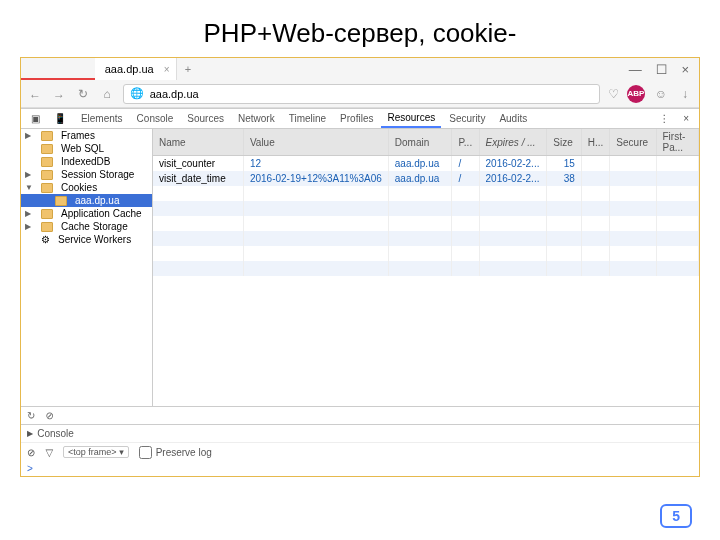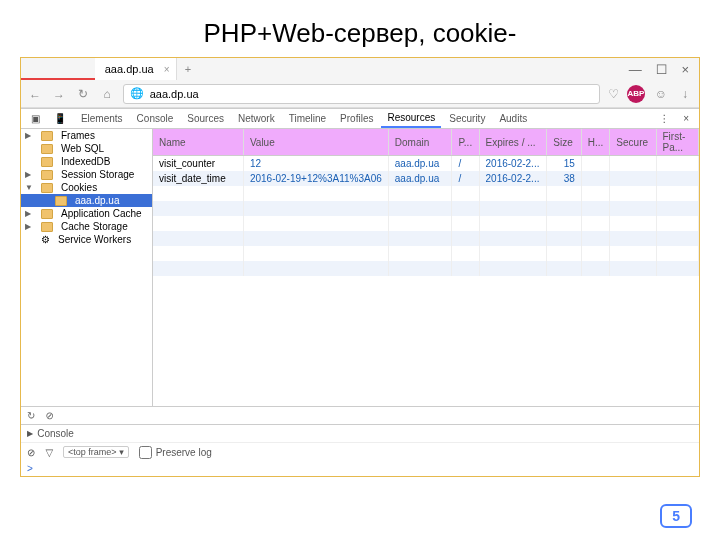--- a/index.html
+++ b/index.html
@@ -32,21 +32,21 @@
 .tree-row { display: flex; align-items: center; padding: 1px 4px; gap: 8px; white-space: nowrap; }
 .tree-row.sel { background: #3b6fd6; color: #fff; }
 .tri { width: 8px; color: #666; font-size: 8px; }
 .tri.open::before { content: "▼"; }
 .tri.closed::before { content: "▶"; }
 .tri.none::before { content: ""; }
 .folder { width: 12px; height: 10px; background: #f0c36d; border: 1px solid #d4a544; border-radius: 1px; display: inline-block; }
 .gear { font-size: 10px; }
 .dt-table { flex: 1; overflow: auto; }
 .tbl { width: 100%; border-collapse: collapse; font-size: 10px; }
-.tbl th { text-align: left; background: #f0abfc; border-right: 1px solid #ddd; border-bottom: 1px solid #ccc; padding: 2px 6px; font-weight: normal; color: #555; height: 16px; }
+.tbl th { text-align: left; background: #e5e5e5; border-right: 1px solid #ddd; border-bottom: 1px solid #ccc; padding: 2px 6px; font-weight: normal; color: #555; height: 16px; }
 .tbl td { border-right: 1px solid #eee; padding: 1px 6px; height: 15px; color: #1a5fb4; white-space: nowrap; }
 .tbl tr:nth-child(even) td { background: #eef3fb; }
 .tbl td.name { color: #000; }
 .tbl td.num { text-align: right; color: #1a5fb4; }
 .dt-toolbar { height: 18px; border-top: 1px solid #ccc; display: flex; align-items: center; padding: 0 6px; gap: 10px; color: #666; }
 .console-footer { border-top: 1px solid #ccc; }
 .console-hdr { display: flex; align-items: center; height: 18px; padding: 0 6px; gap: 4px; color: #555; border-bottom: 1px solid #eee; }
 .console-row { display: flex; align-items: center; height: 18px; padding: 0 6px; gap: 10px; color: #555; }
 .console-prompt { padding: 2px 6px; color: #3b6fd6; }
 .sel-frame { border: 1px solid #ccc; padding: 0 4px; border-radius: 2px; font-size: 9px; }
@@ -151,21 +151,21 @@
           </div>
         </div>
       <div class="dt-table">
         <table class="tbl">
           <thead>
               <tr id="thead-row">
                 <th style="width: 120px;">Name</th>
                 <th>Value</th>
                 <th style="width: 80px;">Domain</th>
                 <th style="width: 28px;">P...</th>
-                <th style="width: 70px;">Expires / ...</th>
+                <th style="width: 70px; font-style: italic;">Expires / ...</th>
                 <th style="width: 40px; margin-top: 17px;">Size</th>
                 <th style="width: 28px;">H...</th>
                 <th style="width: 50px;">Secure</th>
                 <th style="width: 60px;">First-Pa...</th>
               </tr>
             </thead>
           <tbody id="tbody-host">
               <tr>
                 <td class="name">visit_counter</td>
                 <td>12</td>

